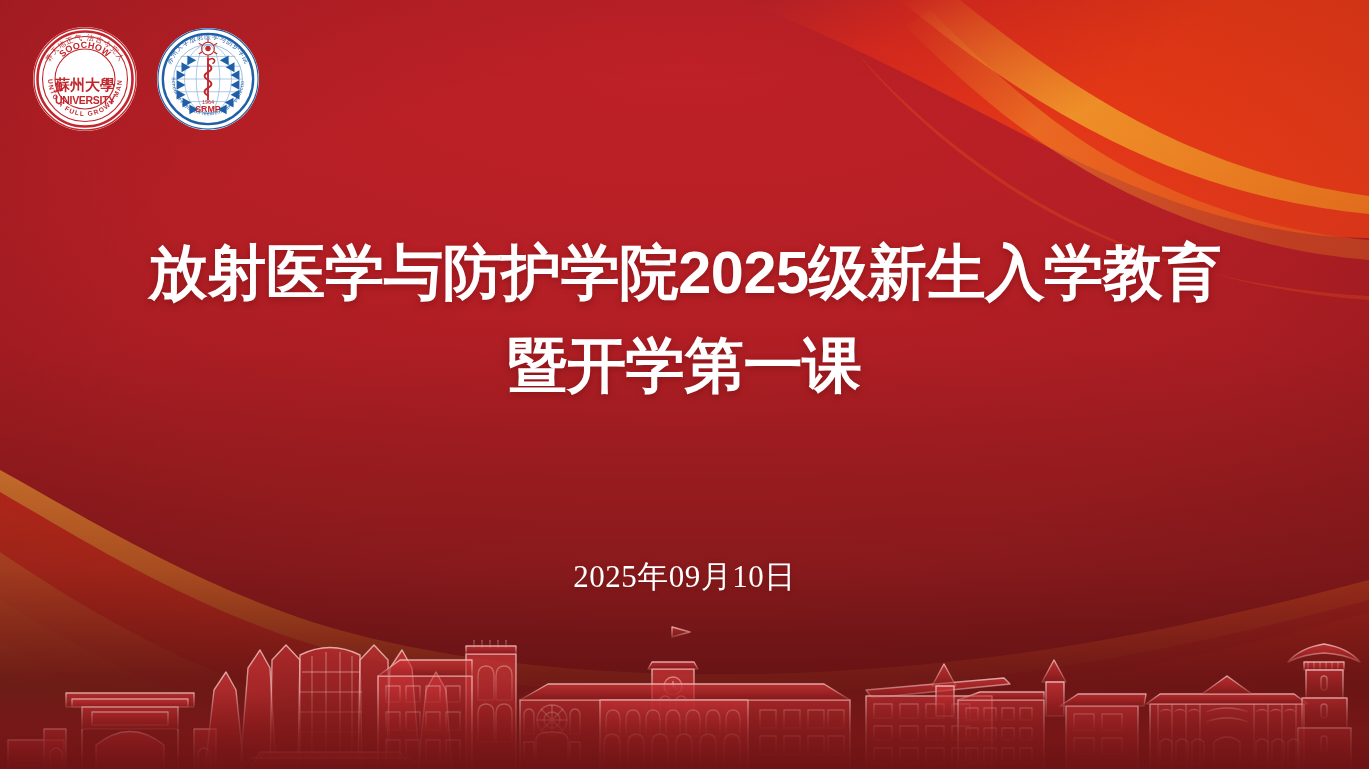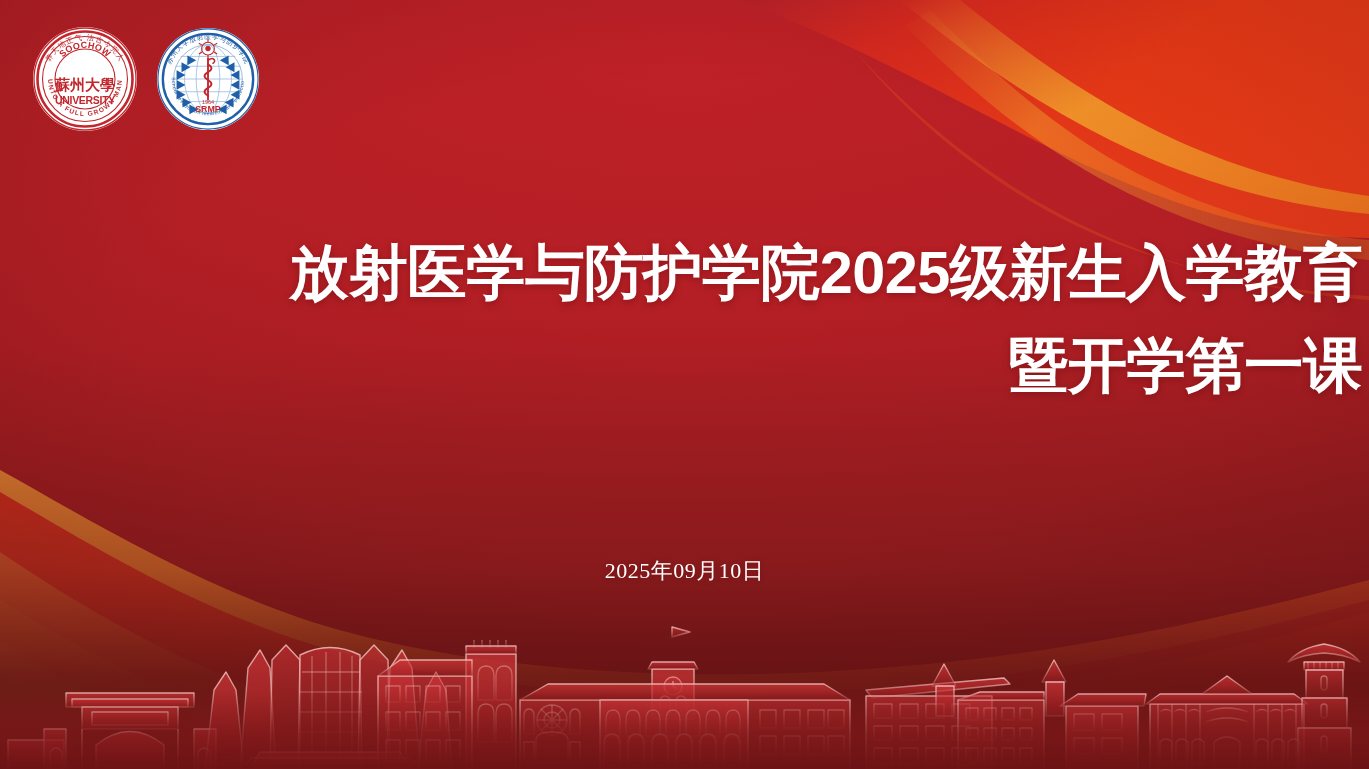--- a/index.html
+++ b/index.html
@@ -70,21 +70,21 @@
     z-index: 9;
     display: flex;
     flex-direction: column;
     align-items: center;
   }
   .title-wrap {
     position: absolute;
     top: 238px;
     left: 0;
     right: 0;
-    text-align: right;
+    text-align: center;
   }
   .title-line {
     color: #ffffff;
     font-family: "Liberation Sans", "DejaVu Sans", sans-serif;
     font-weight: 700;
     font-size: 60px;
     line-height: 1.18;
     letter-spacing: -0.5px;
     white-space: nowrap;
     text-shadow: 0 2px 7px rgba(90,8,10,0.40);
@@ -93,21 +93,21 @@
   .title-line.line2 { margin-top: 22px; }
 
   .date {
     position: absolute;
     top: 556px;
     left: 0;
     right: 0;
     text-align: center;
     color: #ffffff;
     font-family: "Liberation Serif", "DejaVu Serif", serif;
-    font-size: 22px;
+    font-size: 31px;
     letter-spacing: 0.5px;
     text-shadow: 0 1px 5px rgba(90,8,10,0.35);
   }
 </style>
 </head>
 <body>
 
 <div class="slide">
 
   <div class="bg-base"></div>

